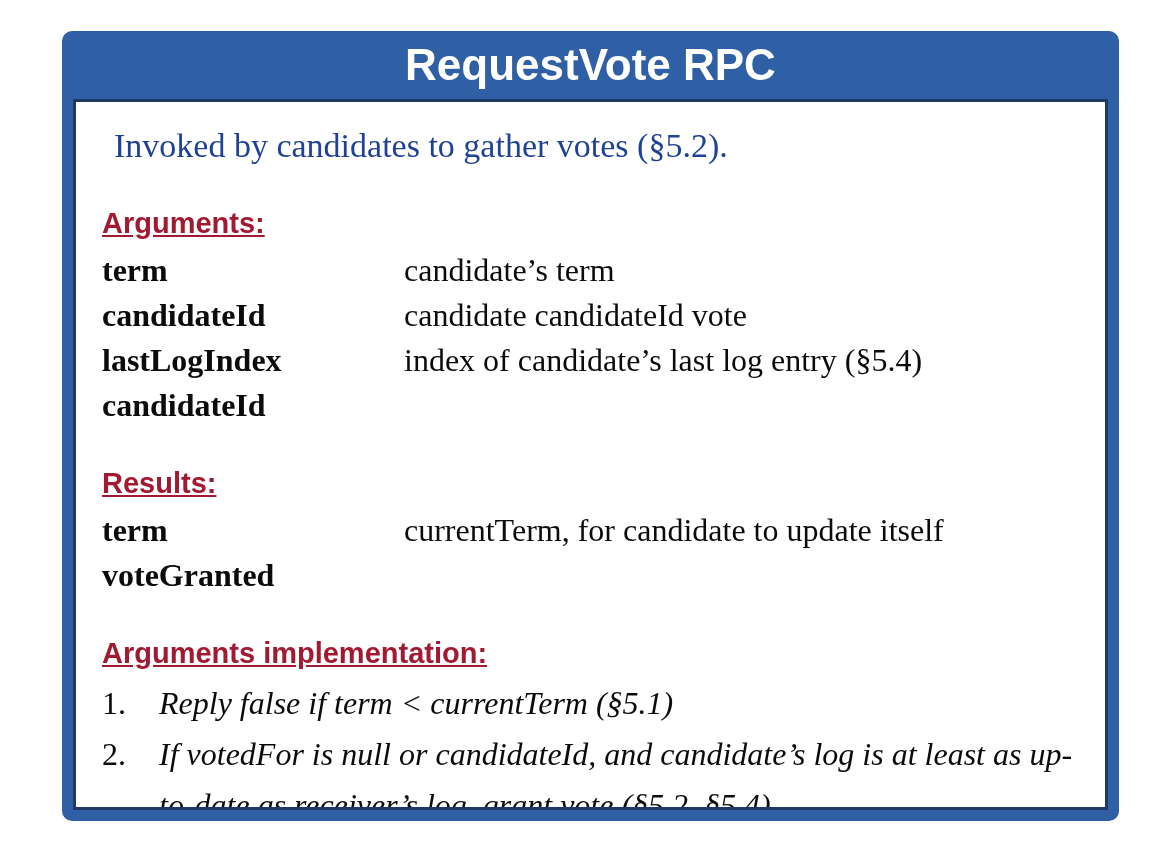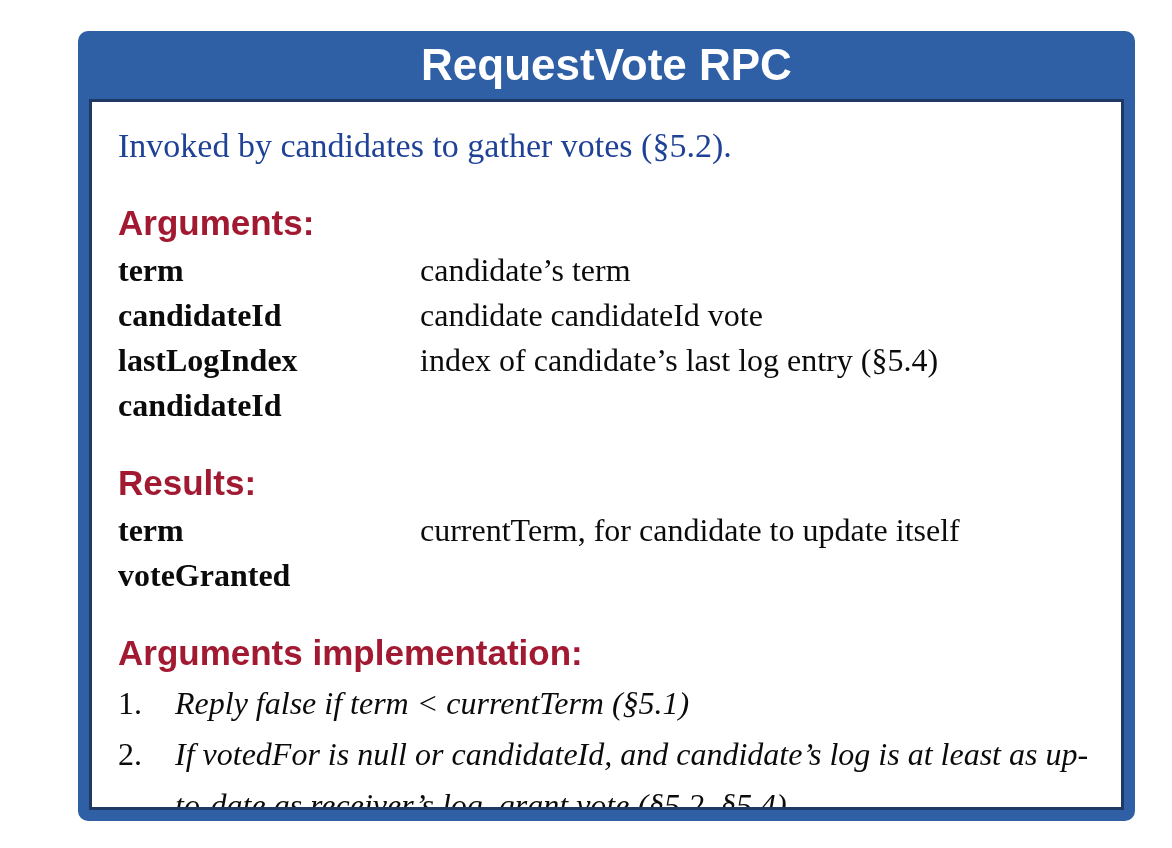--- a/index.html
+++ b/index.html
@@ -5,21 +5,21 @@
   html, body {
     margin: 0;
     padding: 0;
     background: #ffffff;
     width: 1172px;
     height: 848px;
     font-family: "Liberation Serif", serif;
   }
   .frame {
     position: absolute;
-    left: 78px;
+    left: 62px;
     top: 31px;
     width: 1057px;
     height: 790px;
     background: var(--frame-blue, #2F5FA4);
     border-radius: 10px;
     box-sizing: border-box;
   }
   .header {
     height: 68px;
     display: flex;
@@ -39,32 +39,33 @@
     right: 11px;
     top: 68px;
     bottom: 11px;
     background: #ffffff;
     border: 3px solid var(--inner-border-navy, #1F3864);
     box-sizing: border-box;
     padding: 14px 18px 0 26px;
     overflow: hidden;
   }
   .intro {
-    margin: 8px 0 0 0;
+    margin: 8px 0 0 12px;
     font-size: 34px;
     line-height: 44px;
     color: var(--intro-blue, #1F4296);
   }
   .heading {
     margin: 36px 0 6px 0;
     font-family: "Liberation Sans", sans-serif;
     font-weight: bold;
-    font-size: 35px;
+    font-size: 29px;
     line-height: 38px;
     color: var(--heading-red, #A21A31);
+    text-decoration: underline;
   }
   .rows { font-size: 32px; line-height: 45px; color: var(--body-text, #0b0b0b); }
   .row { display: flex; }
   .key {
     flex: 0 0 302px;
     font-weight: bold;
   }
   .desc { flex: 1; }
   .steps {
     margin-top: 4px;

